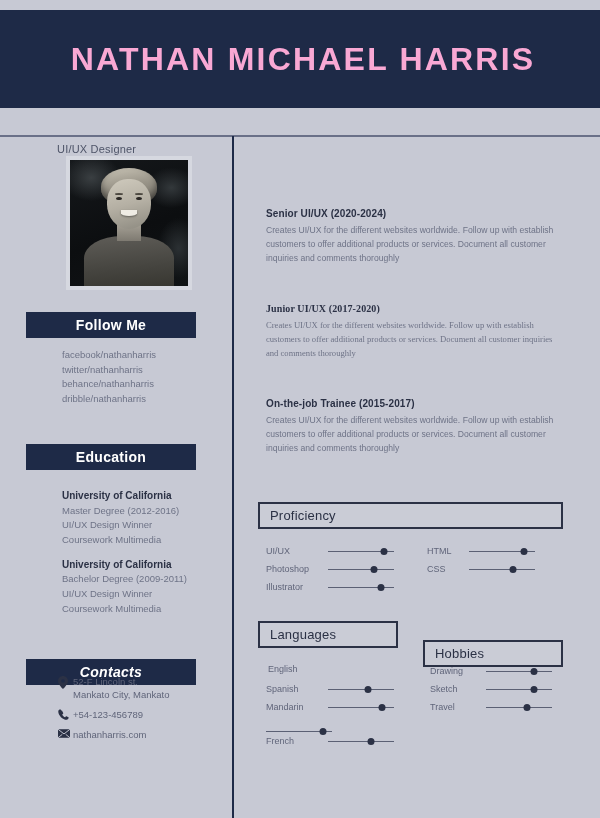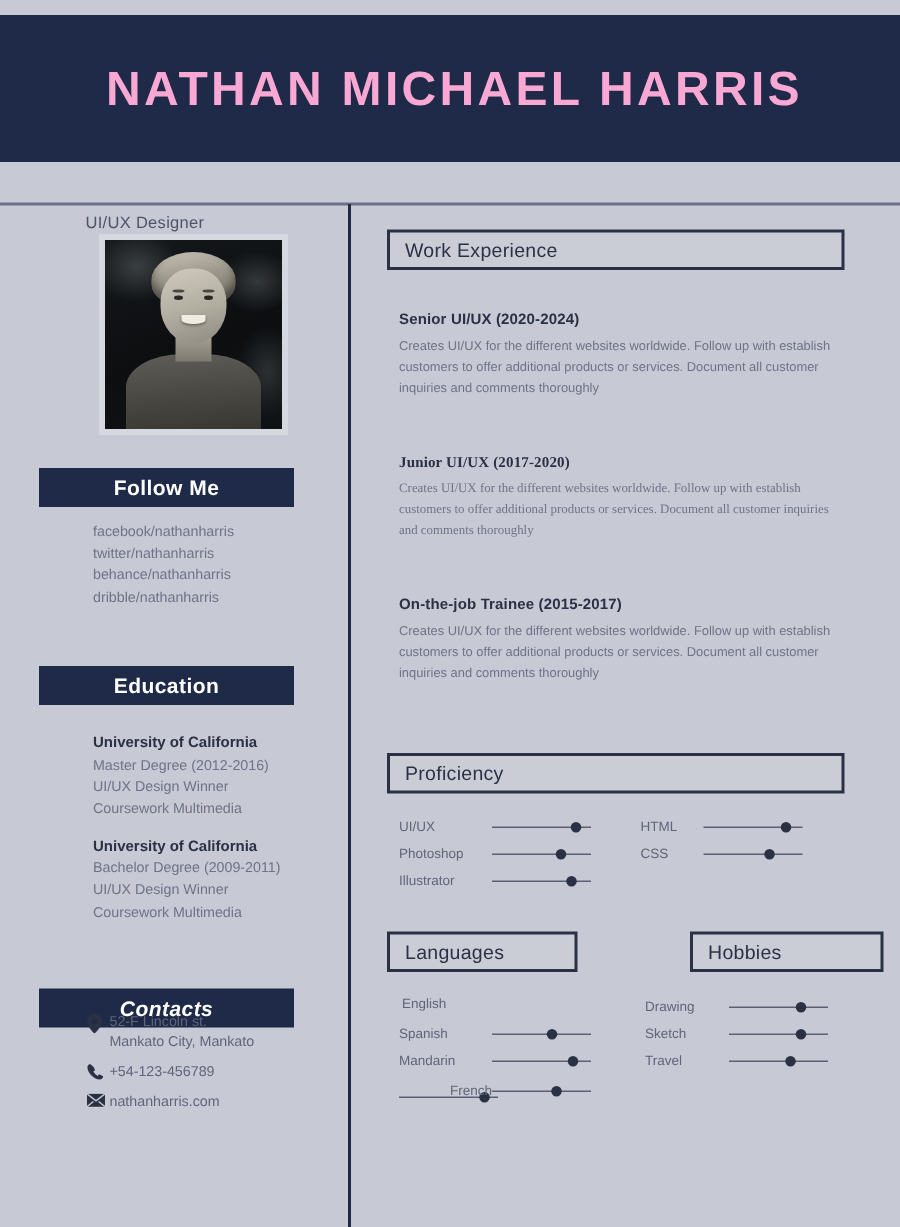--- a/index.html
+++ b/index.html
@@ -403,23 +403,20 @@
             </svg>
         </div>
         <div class="contact-txt">nathanharris.com</div>
       </div>
 
     </div>
   </div>
 
   <div class="right-col">
 
-    <div class="sec-head" style="left:24px; top:13px; width:305px;">
-      <span>Work Experience</span>
-    </div>
 
     <div class="job" style="top:68px;">
       <div class="job-title">Senior UI/UX (2020-2024)</div>
       <div class="job-desc">Creates UI/UX for the different websites worldwide. Follow up with establish customers to offer additional products or services. Document all customer inquiries and comments thoroughly</div>
     </div>
 
     <div class="job" style="top:163px;font-family:Liberation Serif, serif;">
       <div class="job-title">Junior UI/UX (2017-2020)</div>
       <div class="job-desc">Creates UI/UX for the different websites worldwide. Follow up with establish customers to offer additional products or services. Document all customer inquiries and comments thoroughly</div>
     </div>
@@ -463,21 +460,21 @@
       </div>
     </div>
     <div class="skill-row" style="left:193px; top:422px;">
       <div class="skill-label" style="width:42px;flex:0 0 42px;">CSS</div>
       <div class="skill-track">
         <div class="line"></div>
         <div class="dot" style="left: 67%;"></div>
       </div>
     </div>
 
-    <div class="sec-head" style="left:24px; top:481px; width:127px;">
+    <div class="sec-head" style="left:24px; top:481px; width:140px;">
       <span>Languages</span>
     </div>
     <div class="skill-row" style="left:32px; top:524px;flex-direction:column;">
       <div class="skill-label">English</div>
       <div class="skill-track">
         <div class="line"></div>
         <div class="dot" style="left: 86%;"></div>
       </div>
     </div>
     <div class="skill-row" style="left:32px; top:542px;">
@@ -487,29 +484,29 @@
         <div class="dot" style="left: 60%;"></div>
       </div>
     </div>
     <div class="skill-row" style="left:32px; top:560px;">
       <div class="skill-label">Mandarin</div>
       <div class="skill-track">
         <div class="line"></div>
         <div class="dot" style="left: 82%;"></div>
       </div>
     </div>
-    <div class="skill-row" style="left:32px; top:580px;text-align:right;">
+    <div class="skill-row" style="left:32px; top:594px;">
       <div class="skill-label">French</div>
       <div class="skill-track">
         <div class="line"></div>
         <div class="dot" style="left: 65%;"></div>
       </div>
     </div>
 
-    <div class="sec-head" style="left:189px; top:481px; width:129px;margin-left:37px;">
+    <div class="sec-head" style="left:189px; top:500px; width:140px;">
       <span>Hobbies</span>
     </div>
     <div class="skill-row" style="left:196px; top:524px;">
       <div class="skill-label" style="width:56px;flex:0 0 56px;">Drawing</div>
       <div class="skill-track">
         <div class="line"></div>
         <div class="dot" style="left: 73%;"></div>
       </div>
     </div>
     <div class="skill-row" style="left:196px; top:542px;">

